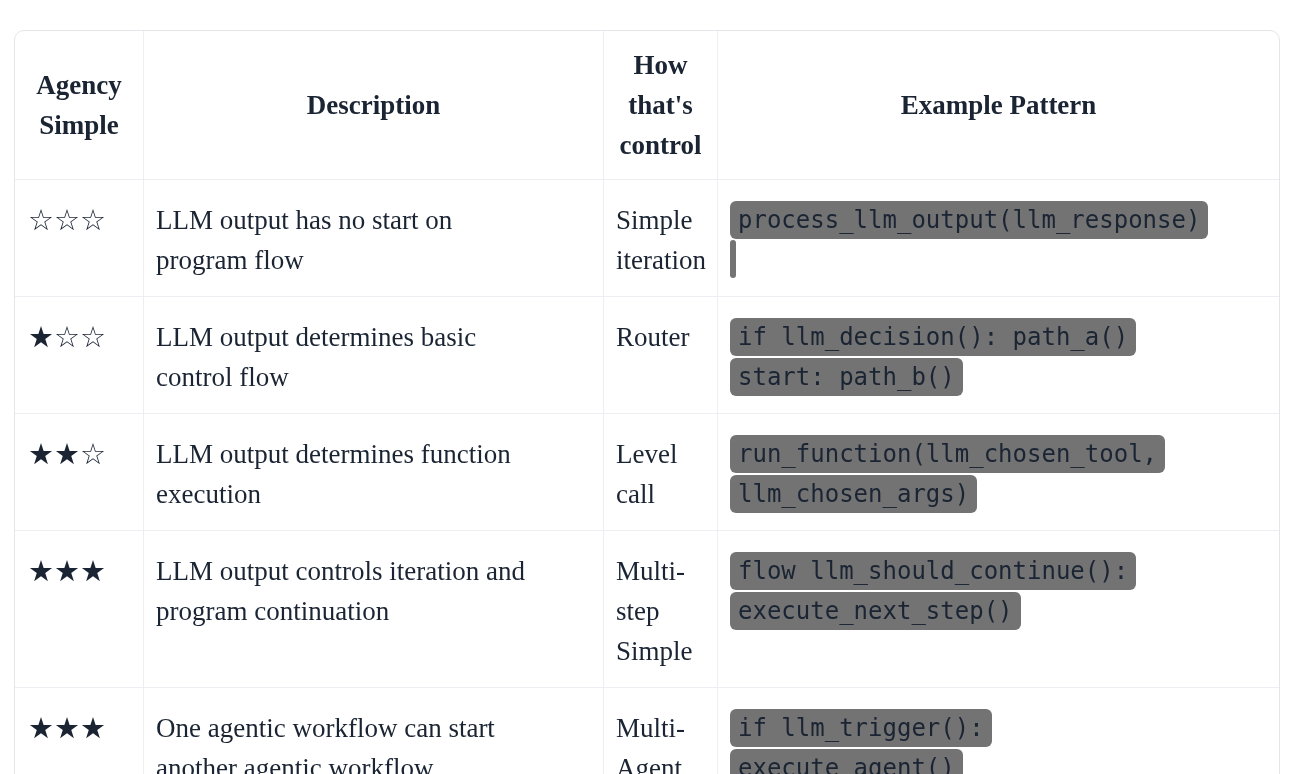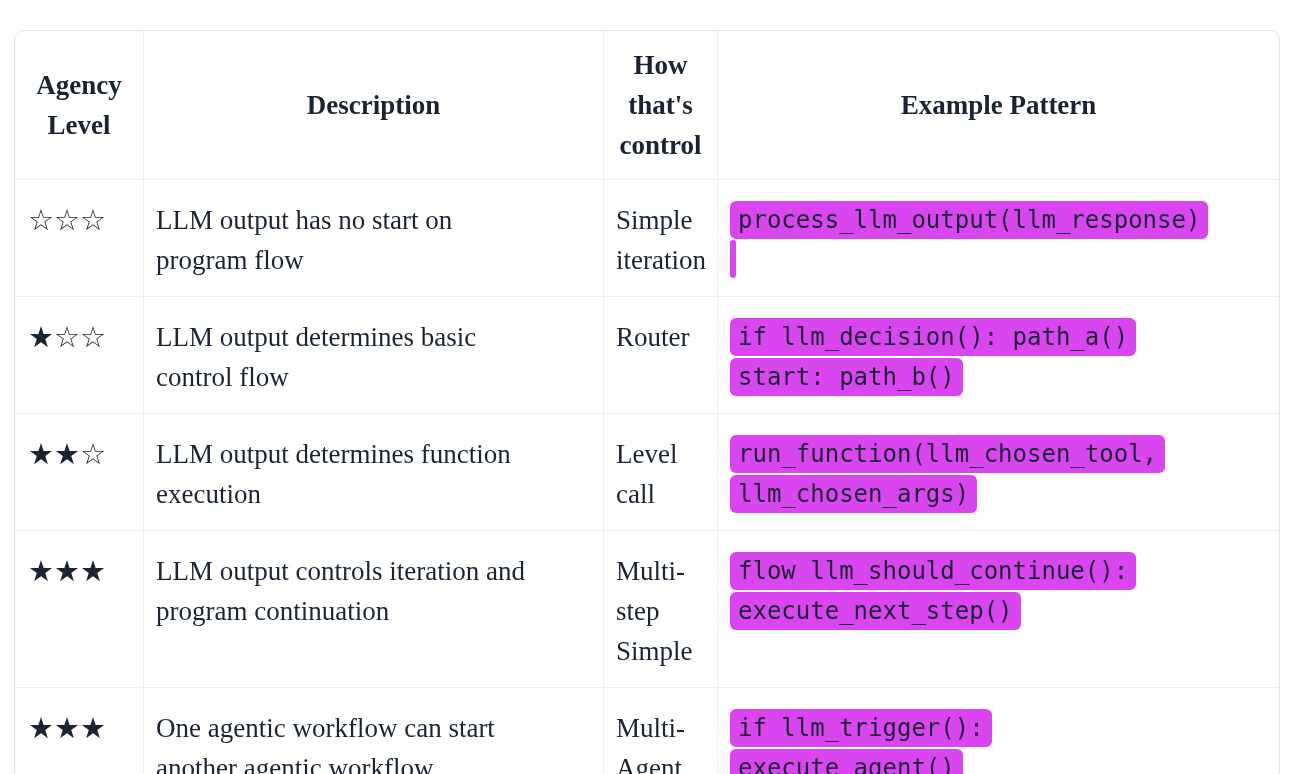--- a/index.html
+++ b/index.html
@@ -58,21 +58,21 @@
     letter-spacing: 0px;
     white-space: nowrap;
   }
   td.cell-code {
     font-family: "DejaVu Sans Mono", "Liberation Mono", monospace;
     font-size: 24px;
     white-space: normal;
   }
   .code-chip {
     display: inline-block;
-    background: #d946ef;
+    background: #737373;
     border-radius: 6px;
     padding: 3px 8px;
     line-height: 32px;
     white-space: pre;
     color: #1a2433;
   }
   .code-chip.code-cont {
     width: 2px;
     padding: 3px 2px;
     overflow: hidden;
@@ -86,21 +86,21 @@
   <table class="agency-table">
     <colgroup>
       <col class="c1">
         <col class="c2">
         <col class="c3">
         <col class="c4">
     </colgroup>
     <thead>
       <tr>
         <th>Agency
-Level</th>
+Simple</th>
         <th>Description</th>
         <th>How
 that's
 control</th>
         <th>Example Pattern</th>
       </tr>
     </thead>
     <tbody>
         <tr>
           <td class="cell-stars">☆☆☆</td>

